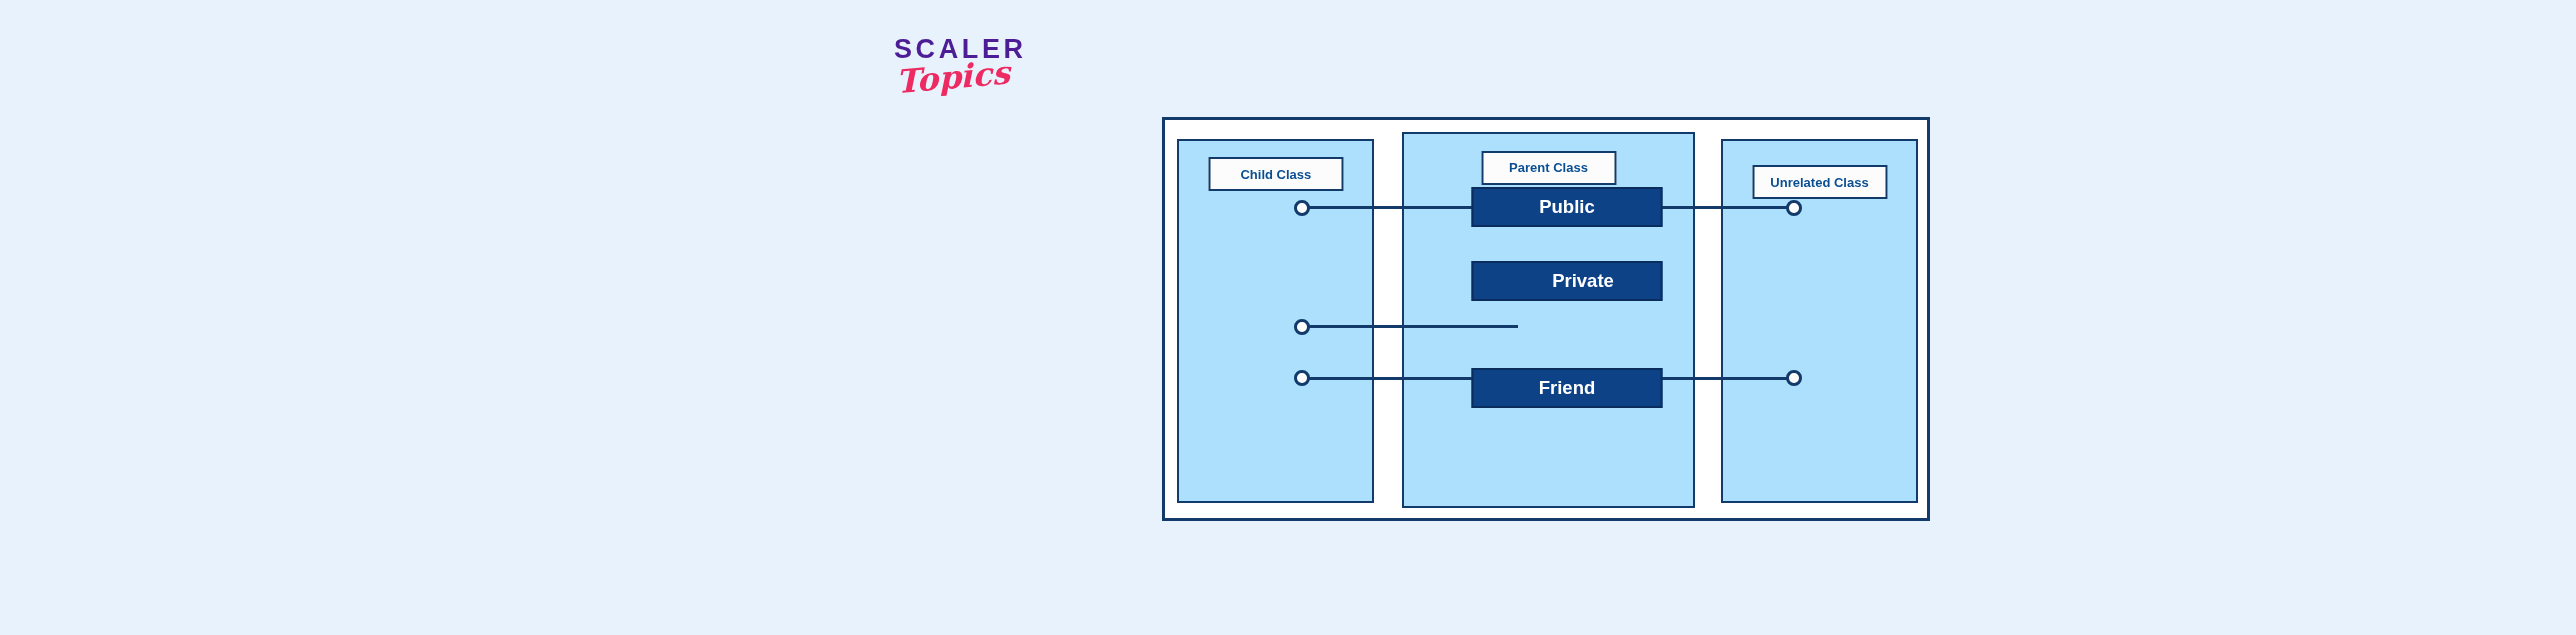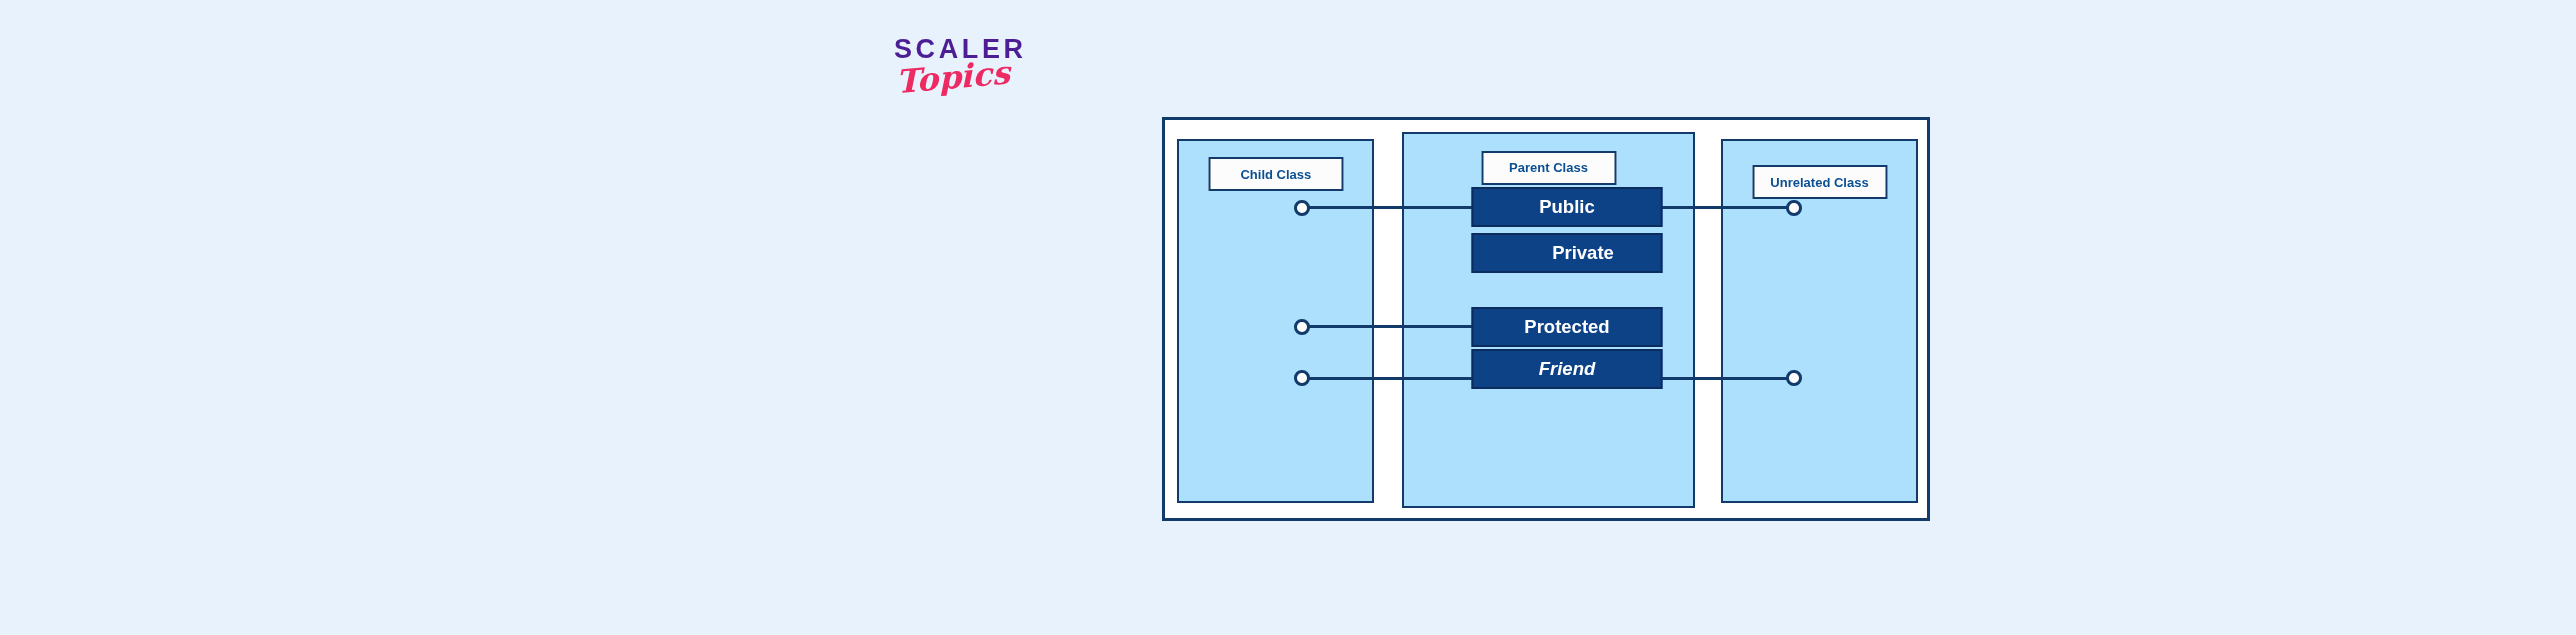--- a/index.html
+++ b/index.html
@@ -199,27 +199,24 @@
     <div class="connector-node" style="left:129px; top:199px;"></div>
     <div class="connector-node" style="left:129px; top:250px;"></div>
 
     <div class="connector-node" style="left:621px; top:80px;"></div>
     <div class="connector-node" style="left:621px; top:250px;"></div>
 
     <div class="modifier-box" style="top:67px;">
       <span class="modifier-label">Public</span>
     </div>
 
-    <div class="modifier-box" style="top:113px;padding-left:32px;">
+    <div class="modifier-box" style="top:141px;padding-left:32px;">
       <span class="modifier-label">Private</span>
     </div>
 
-    <div class="modifier-box" style="top:187px;">
-      <span class="modifier-label">Protected</span>
-    </div>
-
-    <div class="modifier-box" style="top:229px;font-style:italic;">
+
+    <div class="modifier-box" style="top:248px;">
       <span class="modifier-label">Friend</span>
     </div>
 
   </div>
 </div>
 
 
 </body></html>

